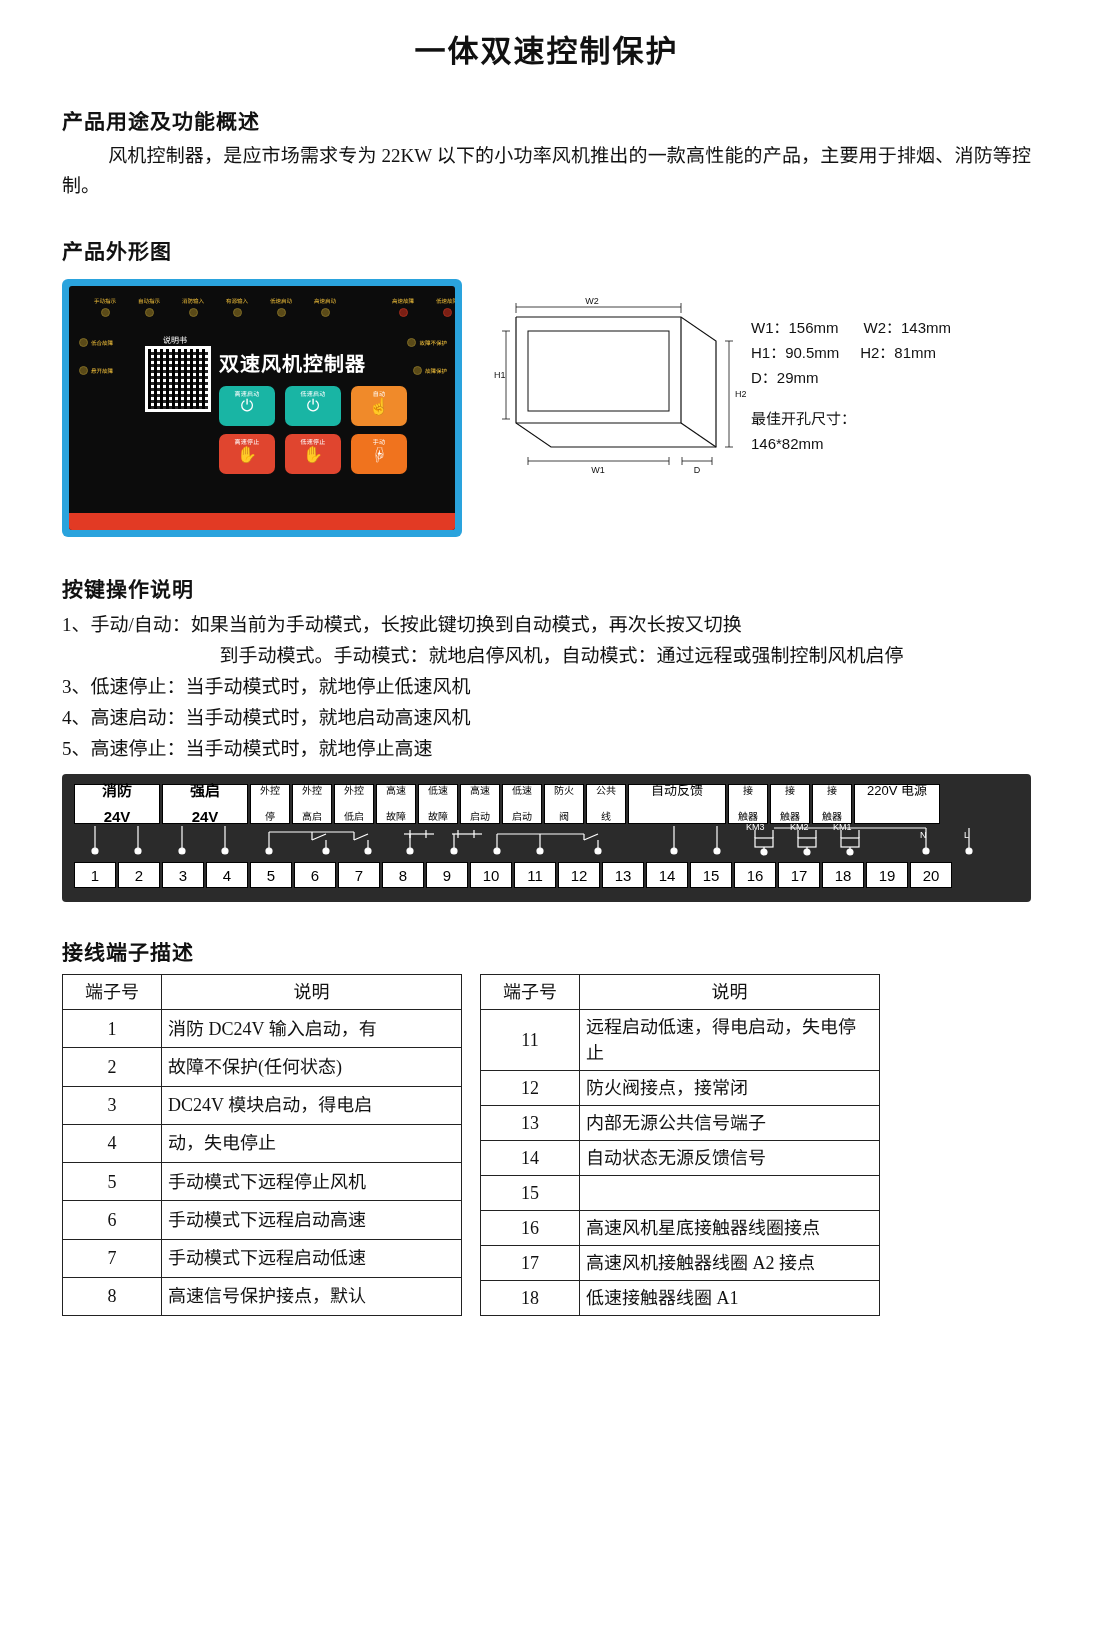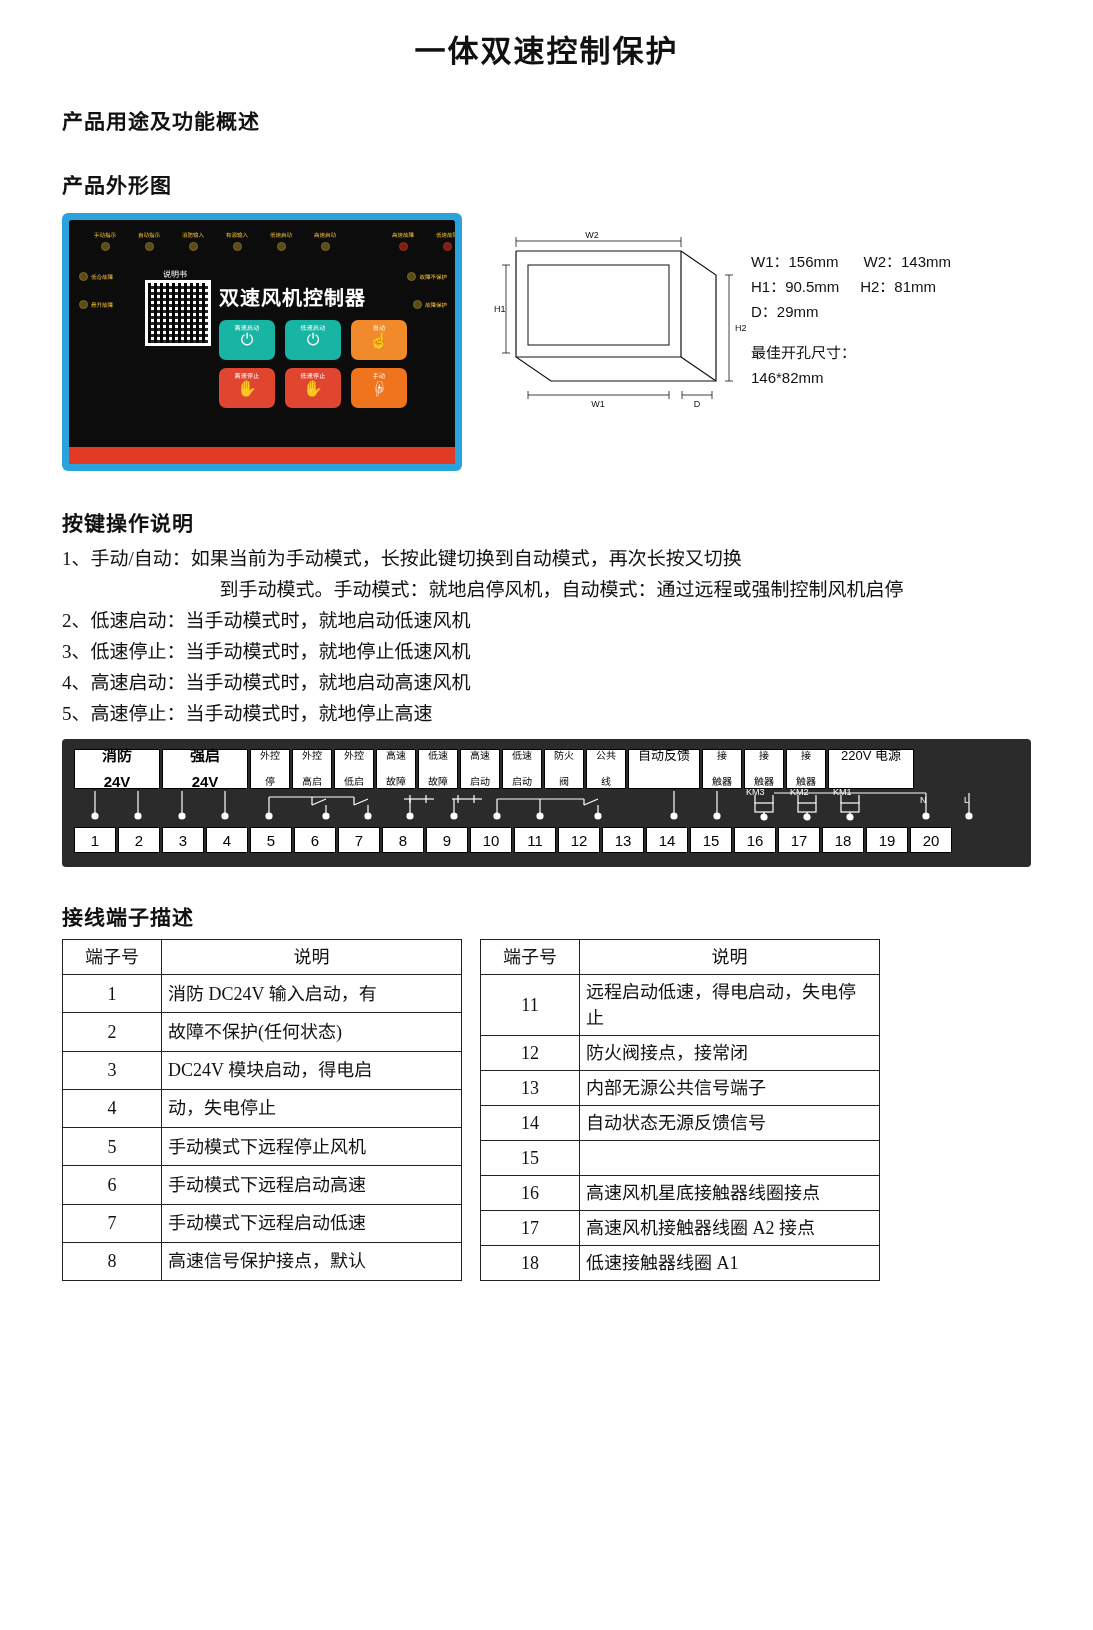--- a/index.html
+++ b/index.html
@@ -200,20 +200,21 @@
   table.term td.desc{text-align:left;}
 </style>
 </head>
 <body>
 
 <div class="page">
 
   <h1 class="doc-title">一体双速控制保护</h1>
 
   <h2 class="section">产品用途及功能概述</h2>
+  <p class="body-text"><span class="indent"></span><span>风机控制器，是应市场需求专为 22KW 以下的小功率风机推出的一款高性能的产品，主要用于排烟、消防等控制。</span></p>
 
   <h2 class="section">产品外形图</h2>
 
   <div class="product-figure">
 
     <div class="device">
       <div class="device-inner">
         <div class="device-redbar"></div>
 
         <div class="led-row">
@@ -321,21 +322,20 @@
         <div class="row">D：29mm</div>
         <div class="row" style="margin-top:16px;">最佳开孔尺寸：</div>
         <div class="row">146*82mm</div>
       </div>
     </div>
   </div>
 
   <h2 class="section">按键操作说明</h2>
   <ol class="keys">
     <li><span>1、</span><span>手动/自动：如果当前为手动模式，长按此键切换到自动模式，再次长按又切换</span><span class="cont">到手动模式。手动模式：就地启停风机，自动模式：通过远程或强制控制风机启停</span></li>
-    <li><span>2、</span><span>低速启动：当手动模式时，就地启动低速风机</span></li>
     <li><span>3、</span><span>低速停止：当手动模式时，就地停止低速风机</span></li>
     <li><span>4、</span><span>高速启动：当手动模式时，就地启动高速风机</span></li>
     <li><span>5、</span><span>高速停止：当手动模式时，就地停止高速</span></li>
   </ol>
 
 
   <div class="wiring">
     <div class="wire-head">
       <div class="wcell big" style="width:86px;">
           <span>消防</span>
@@ -374,21 +374,21 @@
           <span>启动</span>
         </div>
       <div class="wcell small" style="width:40px;">
           <span>防火</span>
           <span>阀</span>
         </div>
       <div class="wcell small" style="width:40px;">
           <span>公共</span>
           <span>线</span>
         </div>
-      <div class="wcell small" style="width:72px;font-size:13px;">
+      <div class="wcell small" style="width:98px;font-size:13px;">
           <span>自动反馈</span>
         </div>
       <div class="wcell small" style="width:40px;">
           <span>接</span>
           <span>触器</span>
         </div>
       <div class="wcell small" style="width:40px;">
           <span>接</span>
           <span>触器</span>
         </div>

